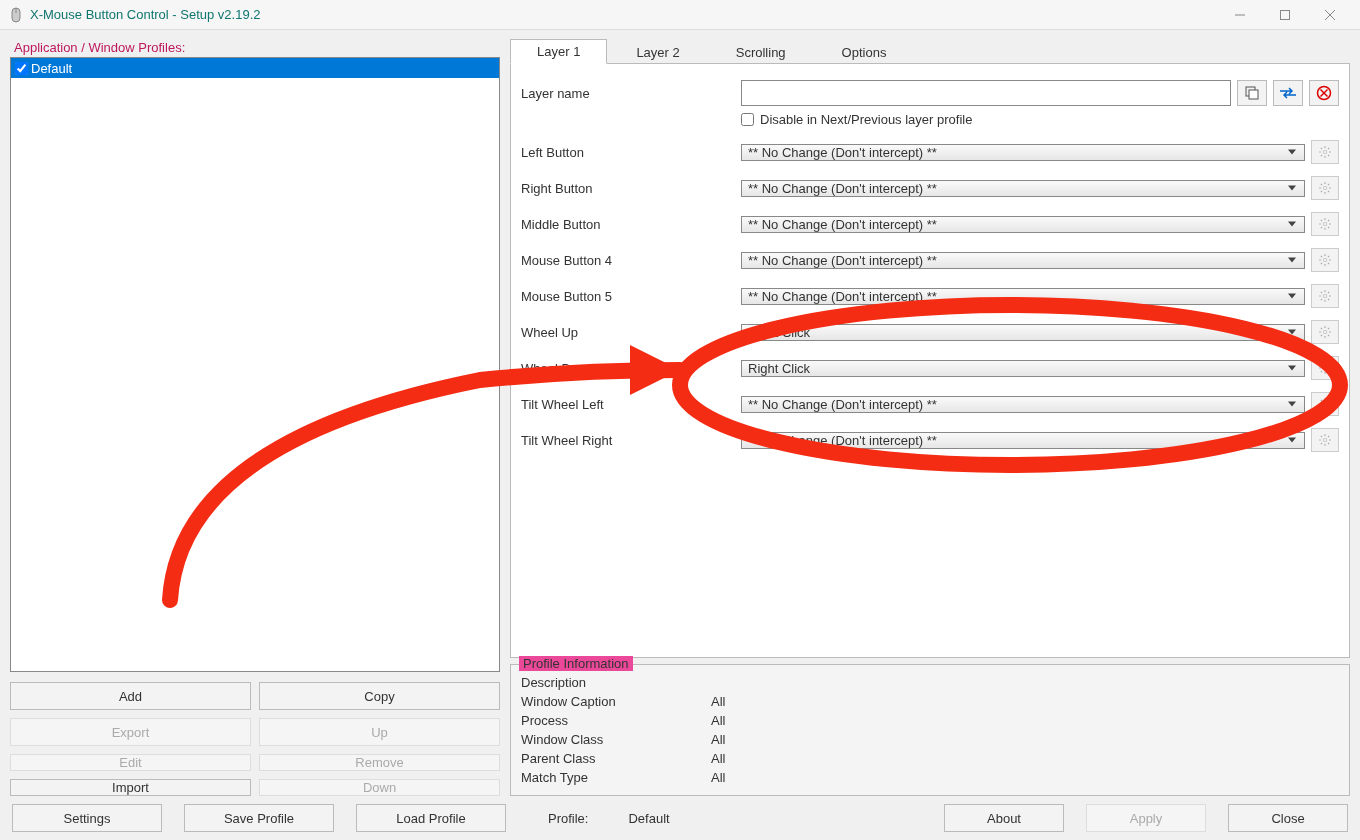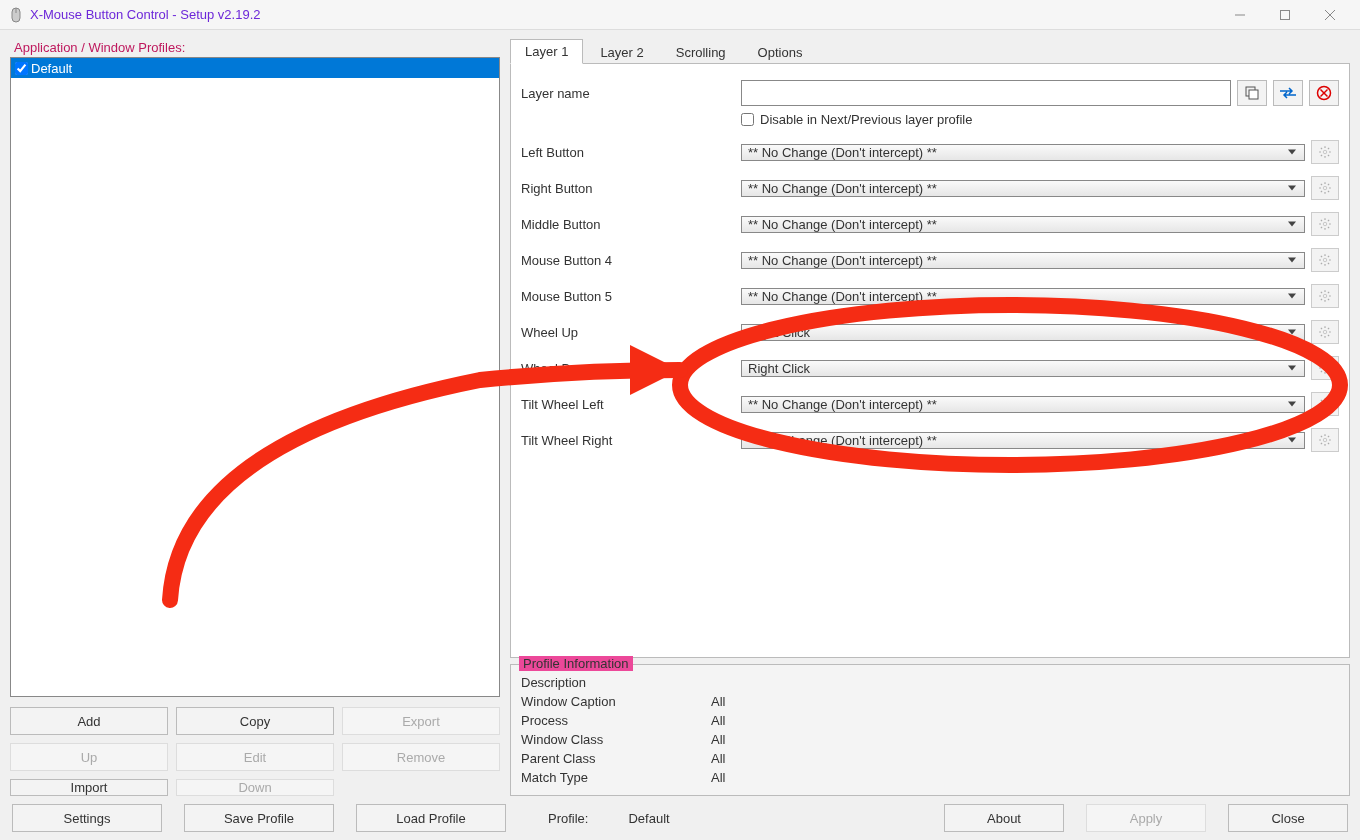--- a/index.html
+++ b/index.html
@@ -1,46 +1,46 @@
 <!DOCTYPE html>
 <html><head>
 <meta charset="utf-8">
 <style>
 * { box-sizing: border-box; margin: 0; padding: 0; font-family: "Segoe UI", Tahoma, sans-serif; font-size: 13px; color: #333; }
 body { background: #f0f0f0; width: 1360px; height: 840px; overflow: hidden; }
 
 
 .titlebar { height: 30px; background: #f6f6f6; border-bottom: 1px solid #ddd; display: flex; align-items: center; padding: 0 8px; }
 .titlebar .app-icon { width: 16px; height: 16px; margin-right: 6px; display:inline-block; }
-.titlebar .title { color: #6d28d9; font-size: 13px; flex: 1; }
+.titlebar .title { color: #0f766e; font-size: 13px; flex: 1; }
 .titlebar .win-btns { display: flex; }
 .titlebar .win-btn { width: 45px; height: 30px; display:flex; align-items:center; justify-content:center; color:#888; }
 .titlebar .win-btn svg { stroke:#888; }
 
 
 .client { display:flex; flex-direction:column; height: calc(840px - 30px); padding: 6px 10px 6px 10px; }
 .upper { display:flex; gap: 10px; flex: 1; min-height:0; }
 
 
 .left-panel { width: 490px; display:flex; flex-direction:column; }
 .left-panel .section-label { font-size:13px; color:#be185d; padding:4px 4px 2px 4px; }
 .profiles-list { flex:1; background:#fff; border:1px solid #888; overflow:auto; }
 .profiles-list .item { display:flex; align-items:center; height:20px; padding:0 4px; }
 .profiles-list .item.selected { background:#0078d7; color:#fff; }
 .profiles-list .item input[type=checkbox] { margin-right:3px; }
 .profiles-list .item .label { color:inherit; font-size:13px; }
 
-.left-buttons { display:grid; grid-template-columns: repeat(3, 1fr); grid-template-rows: repeat(2, 28px); gap: 8px; margin-top:10px; }
+.left-buttons { display:grid; grid-template-columns: repeat(2, 1fr); grid-template-rows: repeat(2, 28px); gap: 8px; margin-top:10px; }
 .btn { background: #f3f3f3; border:1px solid #bbb; font-size:13px; display:flex; align-items:center; justify-content:center; cursor:pointer; }
 .btn.disabled { color:#aaa; background:#f5f5f5; border-color:#ddd; }
 
 
 .right-panel { flex:1; display:flex; flex-direction:column; }
 .tabs-strip { display:flex; align-items:flex-end; height:28px; border-bottom:1px solid #bbb; }
-.tab { padding:4px 14px; border:1px solid transparent; border-bottom:none; margin-right:2px; background:transparent; position:relative; top:1px; }
+.tab { padding:4px 26px; border:1px solid transparent; border-bottom:none; margin-right:2px; background:transparent; position:relative; top:1px; }
 .tab.active { background:#fff; border-color:#bbb; border-bottom:1px solid #fff; }
 
 .tab-body { background:#fff; border:1px solid #bbb; border-top:none; flex:1; padding:14px 10px 8px 10px; display:flex; flex-direction:column; position:relative; }
 
 .form-row { display:flex; align-items:center; margin-bottom:6px; min-height:30px; }
 .form-row .lbl { width: 220px; font-size:13px; }
 .form-row .ctrl { flex:1; display:flex; align-items:center; gap:6px; }
 
 .text-input { flex:1; height:26px; border:1px solid #888; background:#fff; padding:0 4px; }
 .icon-btn { width:30px; height:26px; border:1px solid #bbb; background:#f3f3f3; display:flex; align-items:center; justify-content:center; }

